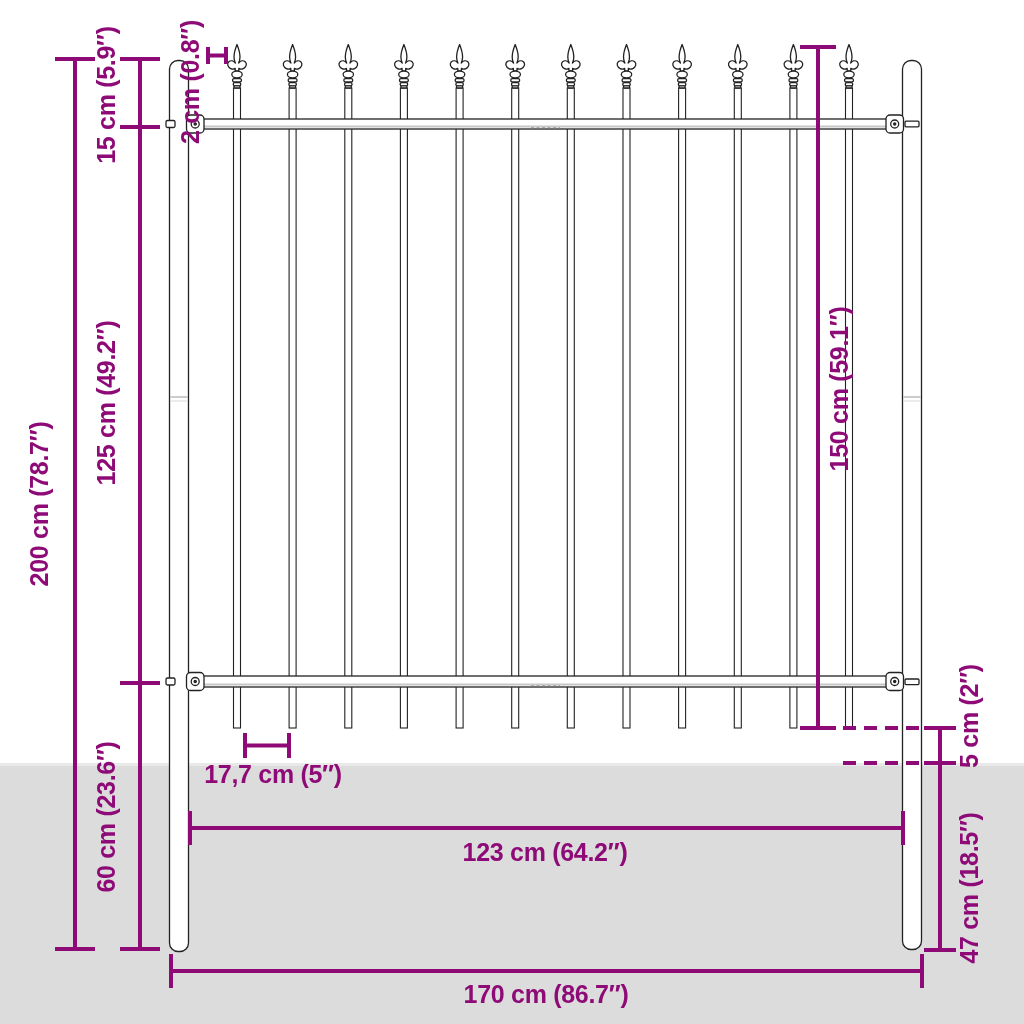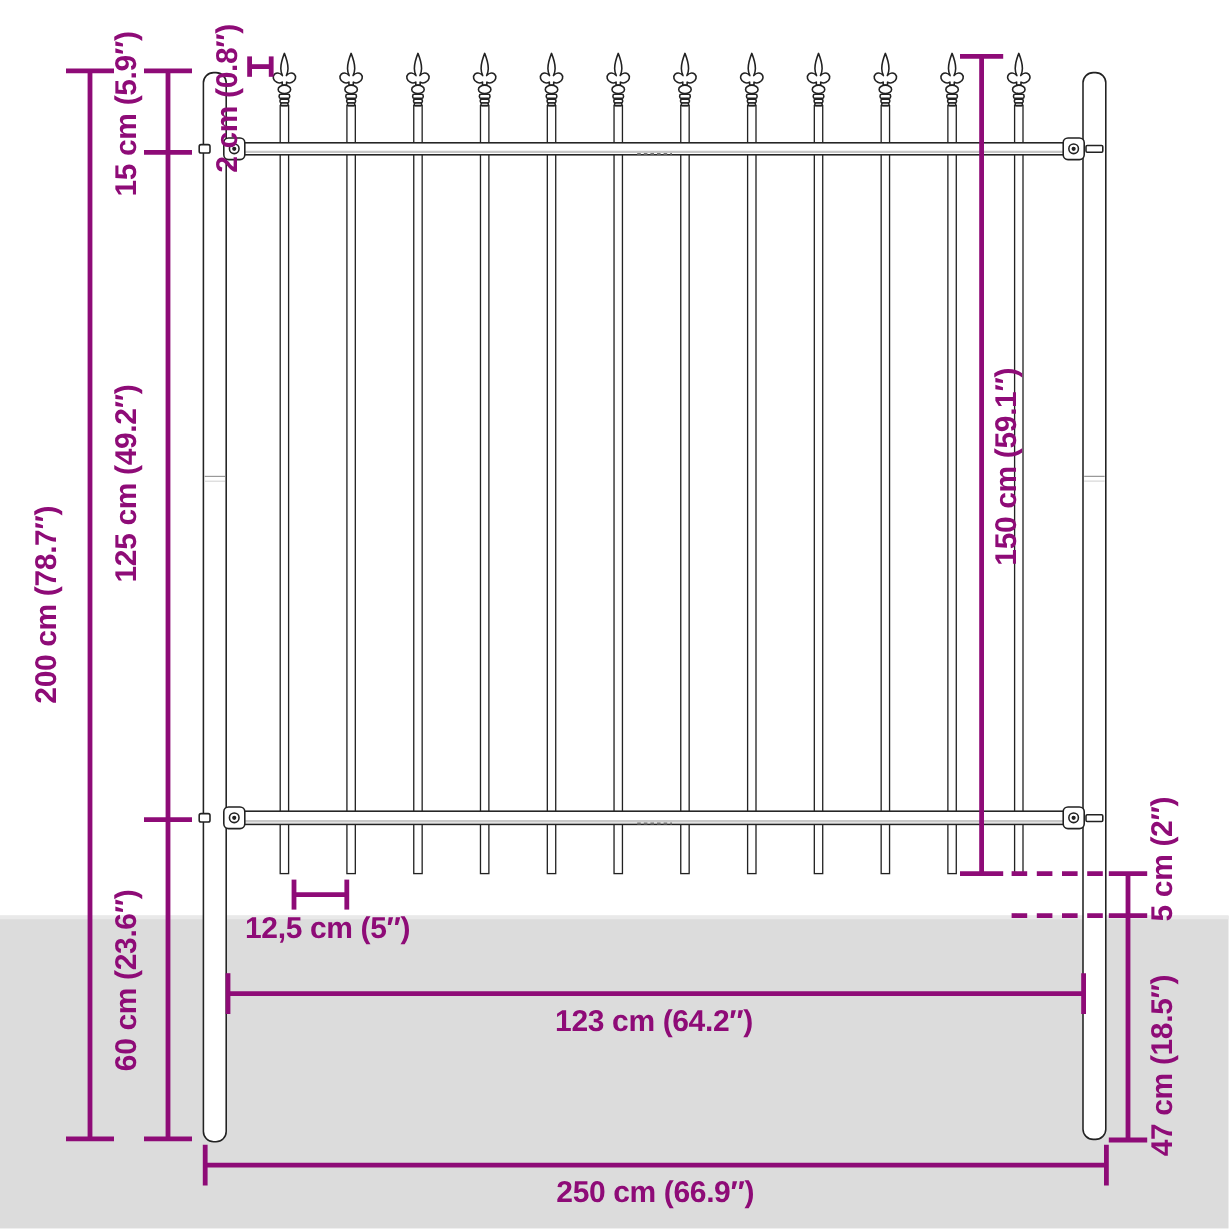--- a/index.html
+++ b/index.html
@@ -163,18 +163,18 @@
       </g>
     </g>
   </svg>
 
   <div class="dim-label vert" style="left:39px;top:504px">200 cm (78.7″)</div>
   <div class="dim-label vert" style="left:106px;top:95px">15 cm (5.9″)</div>
   <div class="dim-label vert" style="left:190px;top:82px">2 cm (0.8″)</div>
   <div class="dim-label vert" style="left:106px;top:403px">125 cm (49.2″)</div>
   <div class="dim-label vert" style="left:839px;top:389px">150 cm (59.1″)</div>
   <div class="dim-label vert" style="left:106px;top:817px">60 cm (23.6″)</div>
-  <div class="dim-label" style="left:273px;top:774px">12,5 cm (5″)</div>
+  <div class="dim-label" style="left:273px;top:774px">17,7 cm (5″)</div>
   <div class="dim-label vert" style="left:969px;top:716px">5 cm (2″)</div>
   <div class="dim-label vert" style="left:969px;top:888px">47 cm (18.5″)</div>
   <div class="dim-label" style="left:545px;top:852px">123 cm (64.2″)</div>
-  <div class="dim-label" style="left:546px;top:994px">250 cm (66.9″)</div>
+  <div class="dim-label" style="left:546px;top:994px">170 cm (86.7″)</div>
 </div>
 
 </body></html>

